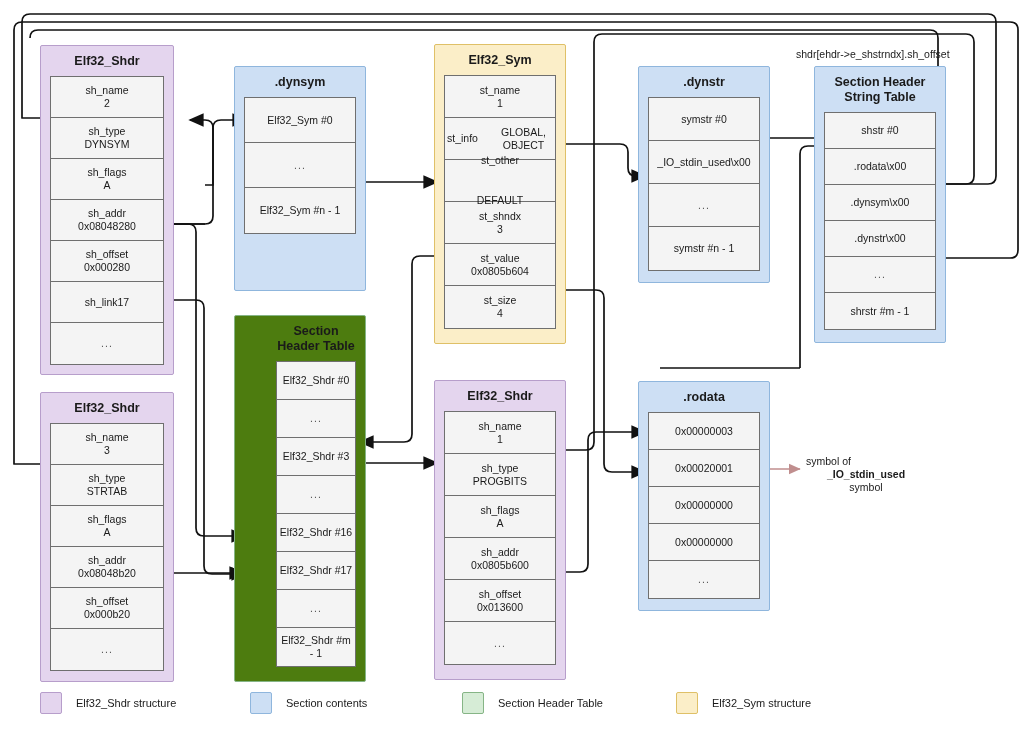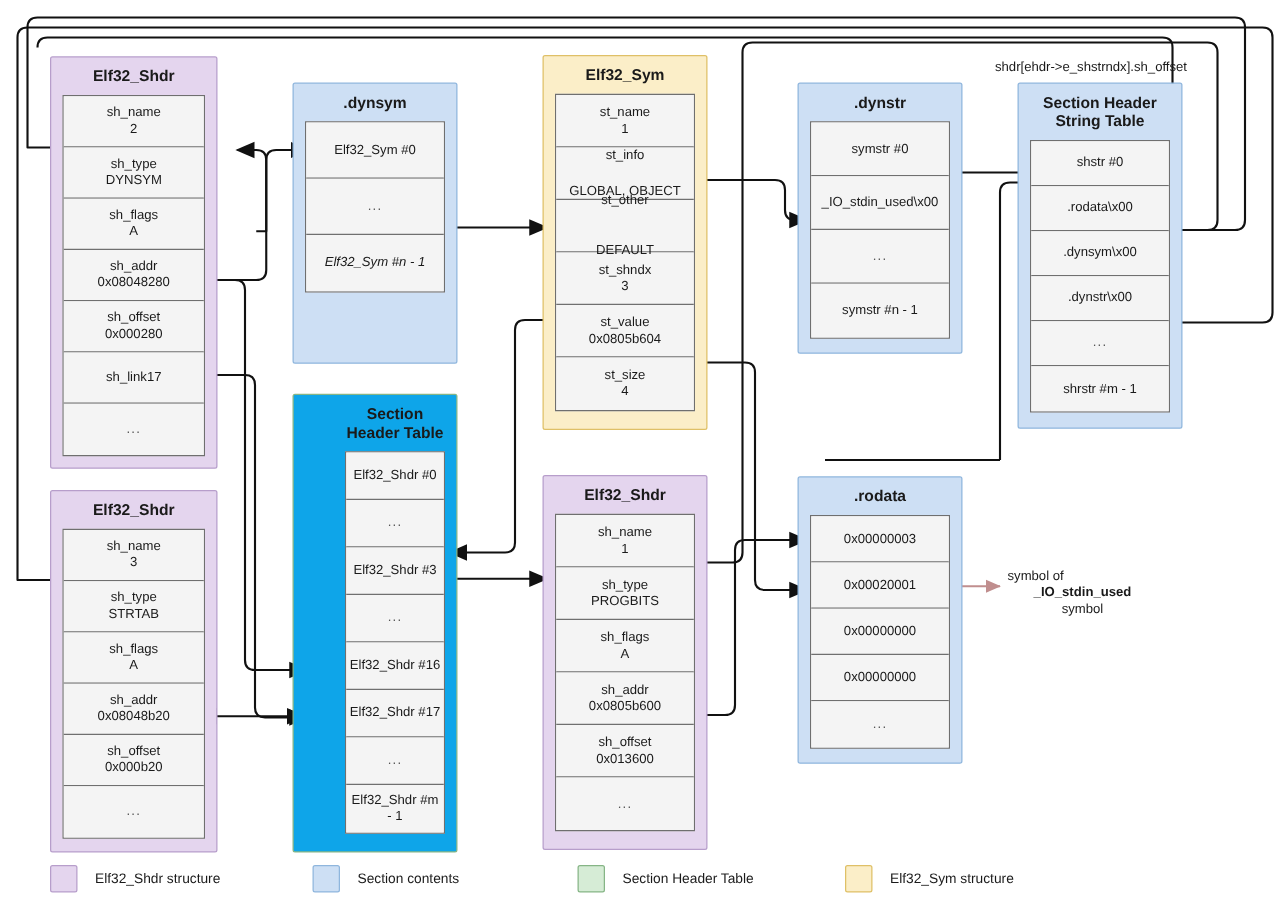--- a/index.html
+++ b/index.html
@@ -43,21 +43,21 @@
     background: #f4f4f4;
   }
   .row:last-child { border-bottom: none; }
   .row .k { display:block; }
   .row .v { display:block; }
   .row.dots { color:#555; letter-spacing:1px; }
 
   
   .purple { background: #e4d5ee; border-color: #b79ecb; }
   .blue   { background: #cddff4; border-color: #8fb6dd; }
-  .green  { background: #0ea5e9; border-color: #86b586; padding-left: 32px; }
+  .green  { background: #4d7c0f; border-color: #86b586; padding-left: 32px; }
   .yellow { background: #fbeec8; border-color: #dfc067; }
 
   .annot {
     position: absolute;
     font-size: 10.5px;
     color: #1a1a1a;
     line-height: 13px;
     text-align: center;
     white-space: nowrap;
   }
@@ -196,21 +196,21 @@
 
   <div class="box blue" style="left:234px; top:66px; width:132px; height:225px;">
     <div class="title">.dynsym</div>
     <div class="rows">
         <div class="row" style="height: 45px; display: flex; flex-direction: column; align-items: center; justify-content: center; padding: 2px;">
           <span class="k">Elf32_Sym #0</span>
         </div>
         <div class="row dots" style="height: 45px; display: flex; flex-direction: column; align-items: center; justify-content: center; padding: 2px;">
           <span class="k">...</span>
         </div>
-        <div class="row" style="height: 45px; display: flex; flex-direction: column; align-items: center; justify-content: center; padding: 2px; font-style: italic;">
+        <div class="row" style="height: 45px; display: flex; flex-direction: column; align-items: center; justify-content: center; padding: 2px;">
           <span class="k">Elf32_Sym #n - 1</span>
         </div>
       </div>
   </div>
 
   <div class="box green" style="left:234px; top:315px; width:132px; height:367px;">
     <div class="title">
       <span>Section</span><br>
       <span>Header Table</span>
     </div>
@@ -242,21 +242,21 @@
       </div>
   </div>
 
   <div class="box yellow" style="left:434px; top:44px; width:132px; height:300px;">
     <div class="title">Elf32_Sym</div>
     <div class="rows">
         <div class="row" style="height: 42px; display: flex; flex-direction: column; align-items: center; justify-content: center; padding: 2px;">
           <span class="k">st_name</span>
           <span class="v">1</span>
         </div>
-        <div class="row" style="height: 42px; display: flex; flex-direction: column; align-items: center; justify-content: center; padding: 2px; gap: 16px;">
+        <div class="row" style="height: 42px; display: flex; align-items: center; justify-content: center; padding: 2px; gap: 16px;">
           <span class="k">st_info</span>
           <span class="v">GLOBAL, OBJECT</span>
         </div>
         <div class="row" style="height: 42px; display: flex; flex-direction: column; align-items: center; justify-content: center; padding: 2px; gap: 27px;">
           <span class="k">st_other</span>
           <span class="v">DEFAULT</span>
         </div>
         <div class="row" style="height: 42px; display: flex; flex-direction: column; align-items: center; justify-content: center; padding: 2px;">
           <span class="k">st_shndx</span>
           <span class="v">3</span>

